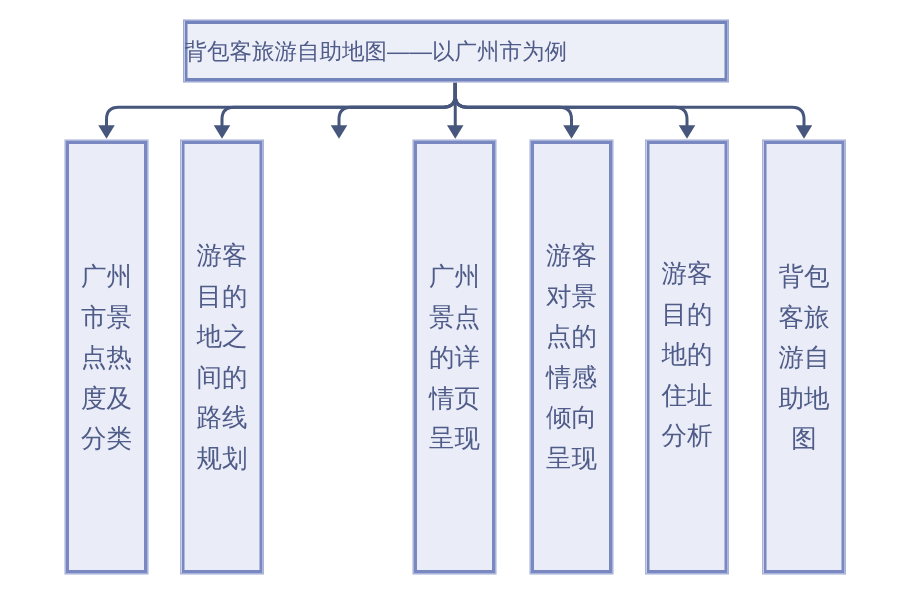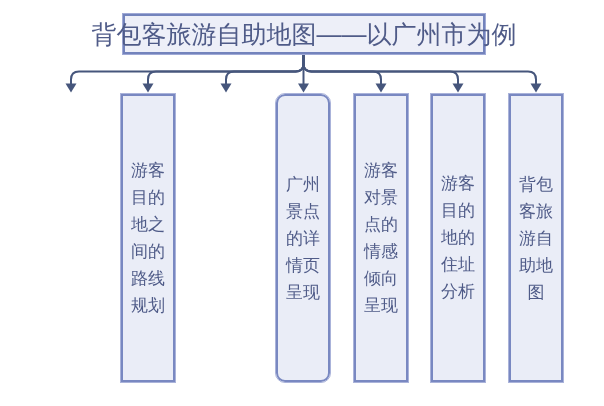--- a/index.html
+++ b/index.html
@@ -20,23 +20,23 @@
     left: 122px;
     top: 13px;
     width: 364px;
     height: 42px;
     box-sizing: border-box;
     background: #edeff8;
     border: 1px solid #9fa9d6;
     box-shadow: inset 0 0 0 2px #7383bc;
     display: flex;
     align-items: center;
-    justify-content: center;
+    justify-content: flex-start;
     color: #4f5b88;
-    font-size: 25px;
+    font-size: 15px;
     white-space: nowrap;
     z-index: 2;
   }
   .connectors {
     position: absolute;
     left: 0;
     top: 0;
     pointer-events: none;
     z-index: 1;
   }
@@ -58,21 +58,21 @@
     width: 2.15em;
     font-size: 17px;
     line-height: 27px;
     color: #4f5b88;
     text-align: center;
     word-break: break-all;
   }
   .n0 { left: 43px; }
   .n1 { left: 120px; }
   .n2 { left: 198px; }
-  .n3 { left: 275px; border-radius: 10px; }
+  .n3 { left: 275px; }
   .n4 { left: 353px; }
   .n5 { left: 430px; font-family: Liberation Mono, monospace; }
   .n6 { left: 508px; }
 </style>
 </head>
 <body>
 
 <div class="canvas">
 
   <div class="title-box">
@@ -93,20 +93,23 @@
       <polygon points="65.5,83.5 76.5,83.5 71,92.5"></polygon>
       <polygon points="142.5,83.5 153.5,83.5 148,92.5"></polygon>
       <polygon points="220.5,83.5 231.5,83.5 226,92.5"></polygon>
       <polygon points="298,83.5 309,83.5 303.5,92.5"></polygon>
       <polygon points="375.5,83.5 386.5,83.5 381,92.5"></polygon>
       <polygon points="452.5,83.5 463.5,83.5 458,92.5"></polygon>
       <polygon points="530.5,83.5 541.5,83.5 536,92.5"></polygon>
     </g>
   </svg>
 
+  <div class="node n0">
+    <div class="node-text">广州市景点热度及分类</div>
+  </div>
   <div class="node n1">
     <div class="node-text">游客目的地之间的路线规划</div>
   </div>
   <div class="node n3">
     <div class="node-text">广州景点的详情页呈现</div>
   </div>
   <div class="node n4">
     <div class="node-text">游客对景点的情感倾向呈现</div>
   </div>
   <div class="node n5">

